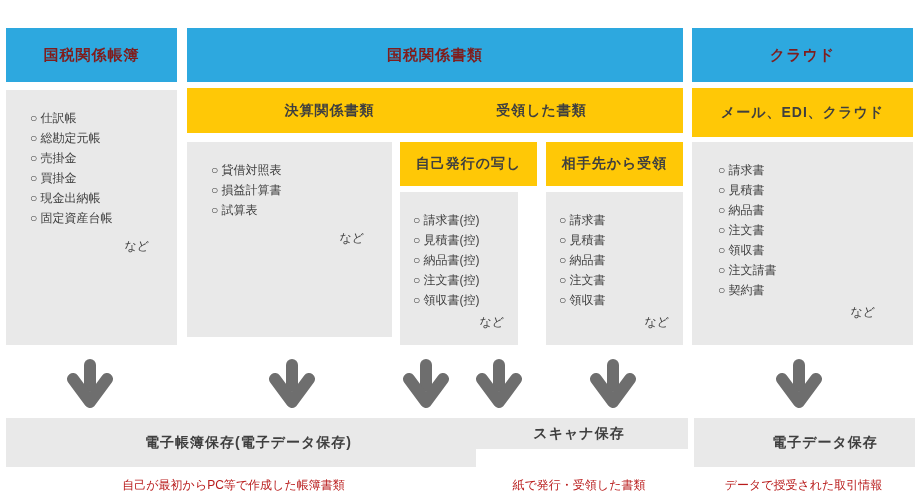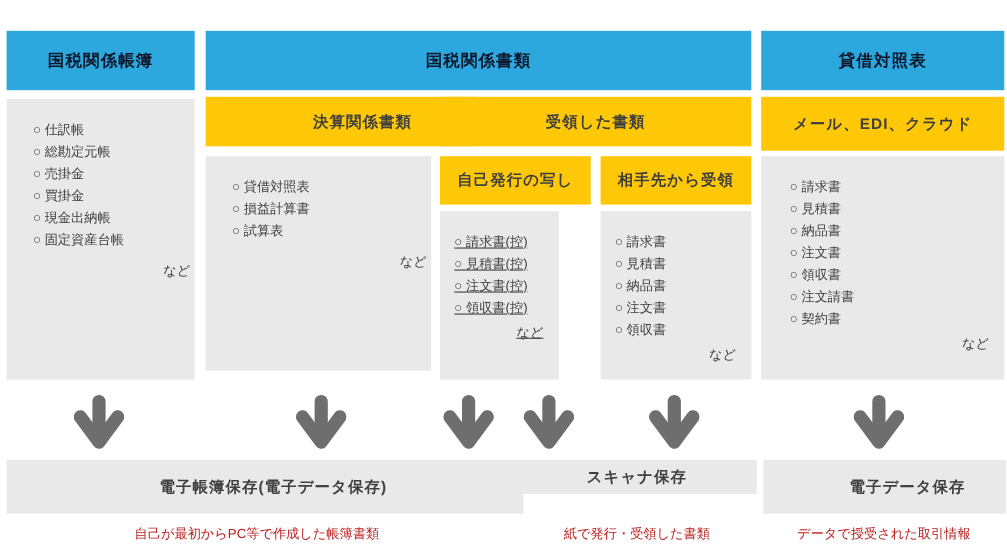--- a/index.html
+++ b/index.html
@@ -2,32 +2,32 @@
 <html style="--blue: #2DA8DF; --yellow: #FFC806; --panel: #E9E9E9; --arrow: #6E6E6E; --text: #3F3F3F;"><head>
 <meta charset="utf-8">
 <style>
   html,body { margin:0; padding:0; background:#ffffff; }
   .canvas {
     position:relative; width:915px; height:500px; background:#ffffff;
     font-family:"Liberation Sans", sans-serif; overflow:hidden;
     color:#3f3f3f;
   }
   .hdr-blue {
-    position:absolute; background:var(--blue,#2DA8DF); color:#0f172a;
+    position:absolute; background:var(--blue,#2DA8DF); color:#7f1d1d;
     font-weight:bold; font-size:15px; letter-spacing:1px;
     display:flex; align-items:center; justify-content:center;
   }
   .hdr-yellow {
     position:absolute; background:var(--yellow,#FFC806); color:#3f3f3f;
     font-weight:bold; font-size:14px; letter-spacing:1px;
     display:flex; align-items:center; justify-content:center;
   }
   .panel {
     position:absolute; background:var(--panel,#E9E9E9); color:#3f3f3f;
-    font-size:12px; box-sizing:border-box; padding:18px 0 0 24px;
+    font-size:12px; box-sizing:border-box; padding:18px 24px 0 24px;
   }
   .panel.narrow { padding-left:13px; padding-right:10px; }
   .panel.etrade { padding-left:26px; }
   .list-item { line-height:20px; white-space:nowrap; }
   .etc { text-align:right; margin-top:10px; padding-right:4px; }
   .panel.narrow .etc { margin-top:4px; }
   .panel.etrade .etc { margin-top:4px; padding-right:14px; }
   .arrow { position:absolute; width:46px; height:52px; }
   .store {
     position:absolute; background:var(--panel,#E9E9E9); color:#3f3f3f;
@@ -41,21 +41,21 @@
   #hdr-books      { left:6px;   top:28px;  width:171px; height:54px; }
   #hdr-documents  { left:187px; top:28px;  width:496px; height:54px; }
   #hdr-etrade     { left:692px; top:28px;  width:221px; height:54px; }
   #hdr-settlement { left:187px; top:88px;  width:205px; height:45px;padding-left:40px; }
   #hdr-transaction{ left:400px; top:88px;  width:283px; height:45px; }
   #hdr-etrade-sub { left:692px; top:88px;  width:221px; height:49px; }
   #hdr-self       { left:400px; top:142px; width:137px; height:44px; }
   #hdr-received   { left:546px; top:142px; width:137px; height:44px; }
   #panel-books      { left:6px;   top:90px;  width:171px; height:255px; }
   #panel-settlement { left:187px; top:142px; width:205px; height:195px; }
-  #panel-self       { left:400px; top:192px; width:108px; height:153px;text-decoration:underline; }
+  #panel-self       { left:400px; top:192px; width:118px; height:153px; }
   #panel-received   { left:546px; top:192px; width:137px; height:153px; }
   #panel-etrade     { left:692px; top:142px; width:221px; height:203px; }
   #arrow-1 { left:67px;  top:358px; }
   #arrow-2 { left:269px; top:358px; }
   #arrow-3 { left:403px; top:358px; }
   #arrow-4 { left:476px; top:358px; }
   #arrow-5 { left:590px; top:358px; }
   #arrow-6 { left:776px; top:358px; }
   #store-ebook   { left:6px;   top:418px; width:455px; height:49px;padding-left:15px; }
   #store-scanner { left:470px; top:418px; width:218px; height:31px; }
@@ -65,21 +65,21 @@
   #caption-edata   { left:694px; top:477px; width:219px; }
   .arrow svg { display:block; }
 </style>
 </head>
 <body>
 
 <div class="canvas">
 
   <div class="hdr-blue" id="hdr-books">国税関係帳簿</div>
   <div class="hdr-blue" id="hdr-documents">国税関係書類</div>
-  <div class="hdr-blue" id="hdr-etrade">貸借対照表</div>
+  <div class="hdr-blue" id="hdr-etrade">クラウド</div>
 
   <div class="hdr-yellow" id="hdr-settlement">決算関係書類</div>
   <div class="hdr-yellow" id="hdr-transaction">受領した書類</div>
   <div class="hdr-yellow" id="hdr-etrade-sub">メール、EDI、クラウド</div>
   <div class="hdr-yellow" id="hdr-self">自己発行の写し</div>
   <div class="hdr-yellow" id="hdr-received">相手先から受領</div>
 
   <div class="panel" id="panel-books">
     <div>
         <div class="list-item">○ 仕訳帳</div>
@@ -98,20 +98,21 @@
         <div class="list-item">○ 損益計算書</div>
         <div class="list-item">○ 試算表</div>
       </div>
     <div class="etc">など</div>
   </div>
 
   <div class="panel narrow" id="panel-self">
     <div>
         <div class="list-item">○ 請求書(控)</div>
         <div class="list-item">○ 見積書(控)</div>
+        <div class="list-item">○ 納品書(控)</div>
         <div class="list-item">○ 注文書(控)</div>
         <div class="list-item">○ 領収書(控)</div>
       </div>
     <div class="etc">など</div>
   </div>
 
   <div class="panel narrow" id="panel-received">
     <div>
         <div class="list-item">○ 請求書</div>
         <div class="list-item">○ 見積書</div>

